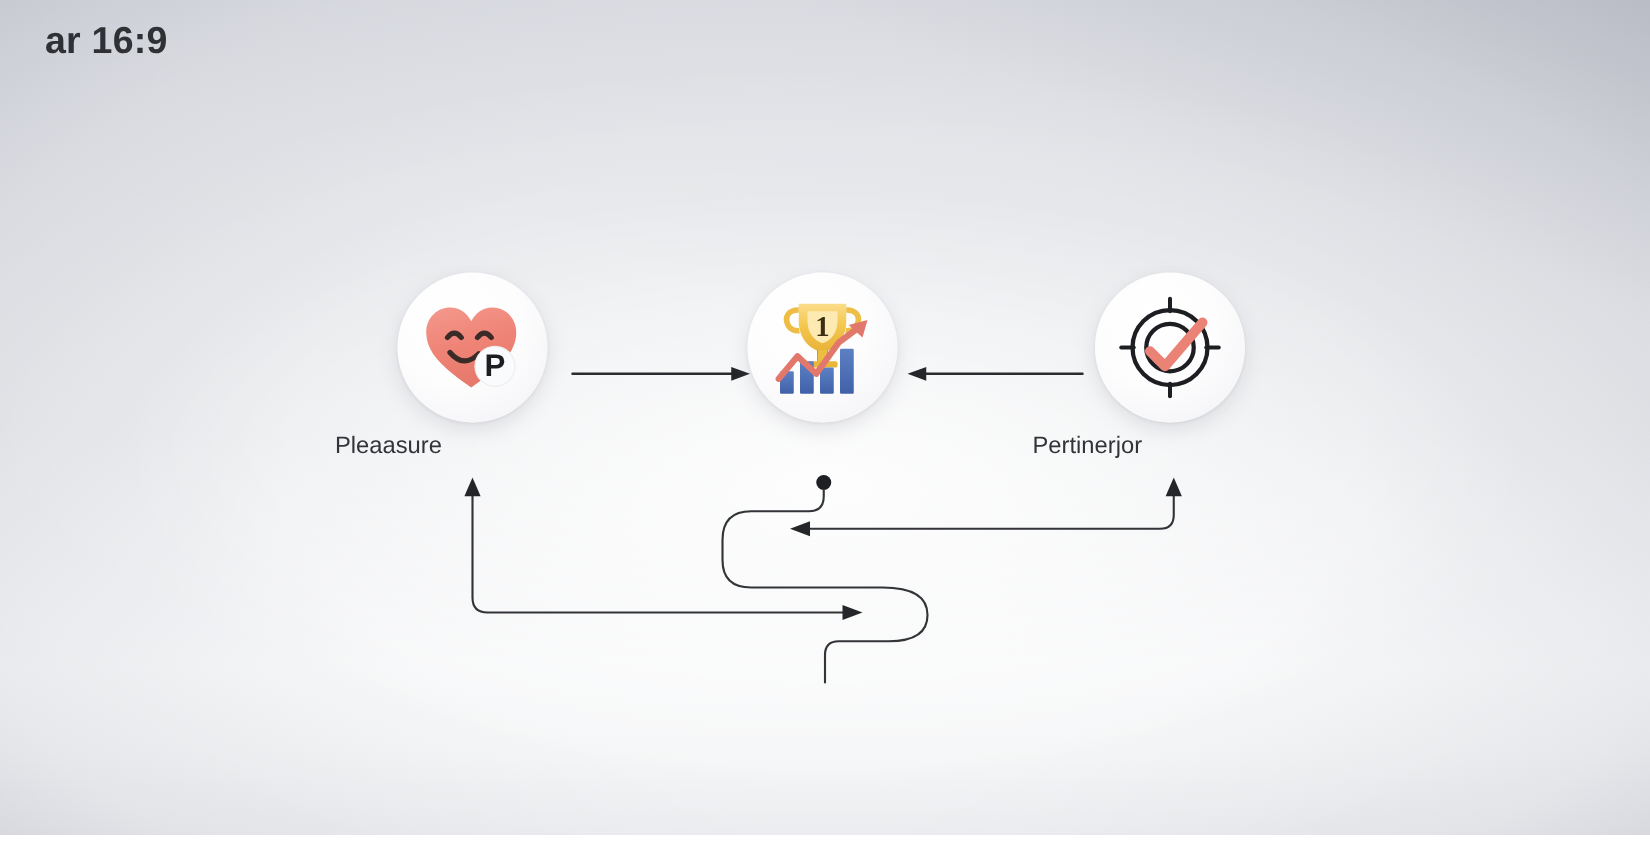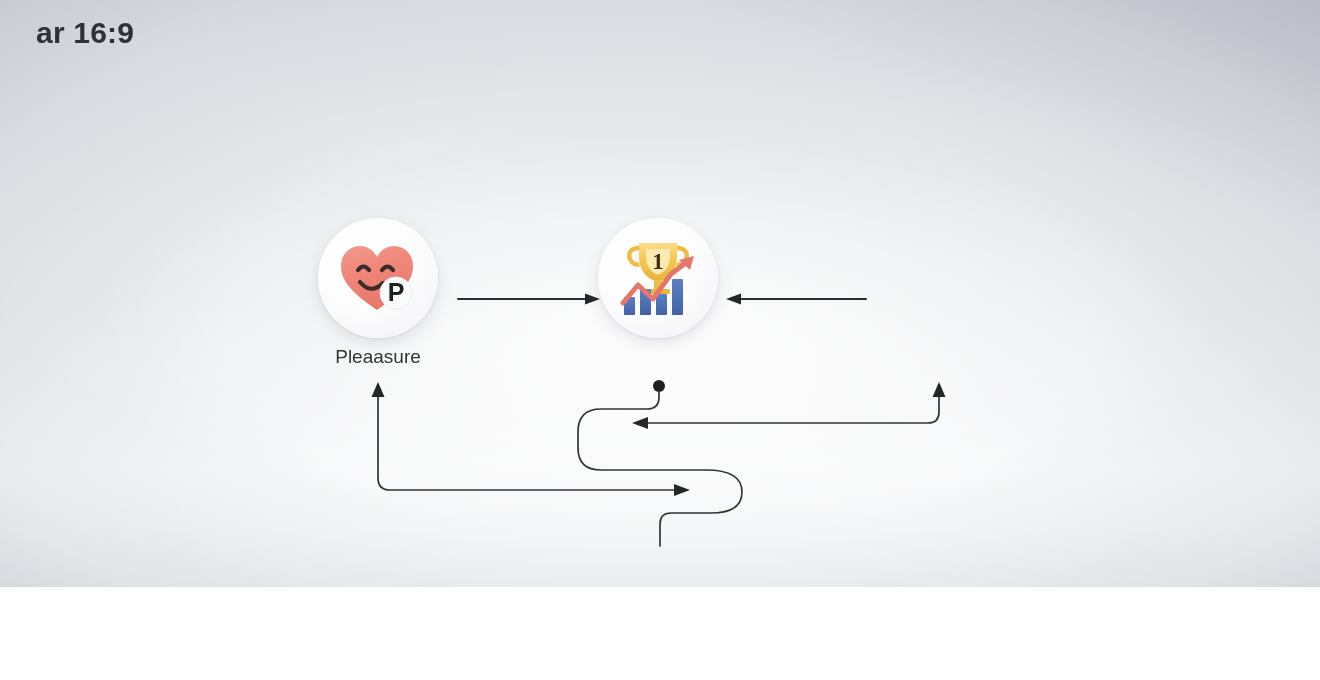--- a/index.html
+++ b/index.html
@@ -3,21 +3,21 @@
 <meta charset="utf-8">
 <style>
   html, body {
     margin: 0;
     padding: 0;
     background: #ffffff;
   }
   #scene {
     position: relative;
     width: 1320px;
-    height: 587px;
+    height: 668px;
     overflow: hidden;
     font-family: "Liberation Sans", sans-serif;
     background: #0ea5e9;
   }
   
   #bg-base {
     position: absolute;
     inset: 0;
     background: linear-gradient(180deg,
         #e3e5e9 0%,
@@ -89,21 +89,21 @@
     inset: 0;
     display: flex;
     align-items: center;
     justify-content: center;
   }
   .node-label {
     position: absolute;
     top: 128px;
     left: -50px;
     width: 220px;
-    text-align: center;
+    text-align: left;
     font-size: 19px;
     color: #32343a;
     white-space: nowrap;
   }
 
   #node-pleasure  { left: 318px; top: 218px; }
   #node-potential { left: 598px; top: 218px; }
   #node-pertinent { left: 876px; top: 218px; }
 
   
@@ -253,14 +253,35 @@
         <rect x="25" y="52" width="11" height="26" rx="1" fill="url(#barGrad)"></rect>
         <rect x="41" y="57" width="11" height="21" rx="1" fill="url(#barGrad)"></rect>
         <rect x="57" y="42" width="11" height="36" rx="1" fill="url(#barGrad)"></rect>
 
         <path fill="none" stroke="#e2776c" stroke-width="5" stroke-linecap="round" stroke-linejoin="round" d="M 8 66 L 23 48 L 38 62 L 56 37 L 72 25"></path>
         <polygon fill="#e2776c" points="79,19 64,23 75,33"></polygon>
       </svg>
     </div>
   </div>
 
+  <div class="node" id="node-pertinent">
+    <div class="node-disc"></div>
+    <div class="node-icon">
+      <svg width="84" height="84" viewBox="0 0 84 84">
+
+        <g stroke="#1d1e22" stroke-width="3.2" stroke-linecap="round">
+          <line x1="42" y1="3" x2="42" y2="13"></line>
+          <line x1="42" y1="71" x2="42" y2="81"></line>
+          <line x1="3" y1="42" x2="13" y2="42"></line>
+          <line x1="71" y1="42" x2="81" y2="42"></line>
+        </g>
+
+        <circle cx="42" cy="42" r="30" fill="none" stroke="#1d1e22" stroke-width="3.4"></circle>
+
+        <circle cx="42" cy="42" r="19" fill="none" stroke="#1d1e22" stroke-width="3.4"></circle>
+
+        <path fill="none" stroke="#ea8376" stroke-width="8" stroke-linecap="round" stroke-linejoin="round" d="M 26 45 L 38 57 L 68 22"></path>
+      </svg>
+    </div>
+    <div class="node-label">Pertinerjor</div>
+  </div>
 
 </div>
 
 </body></html>

